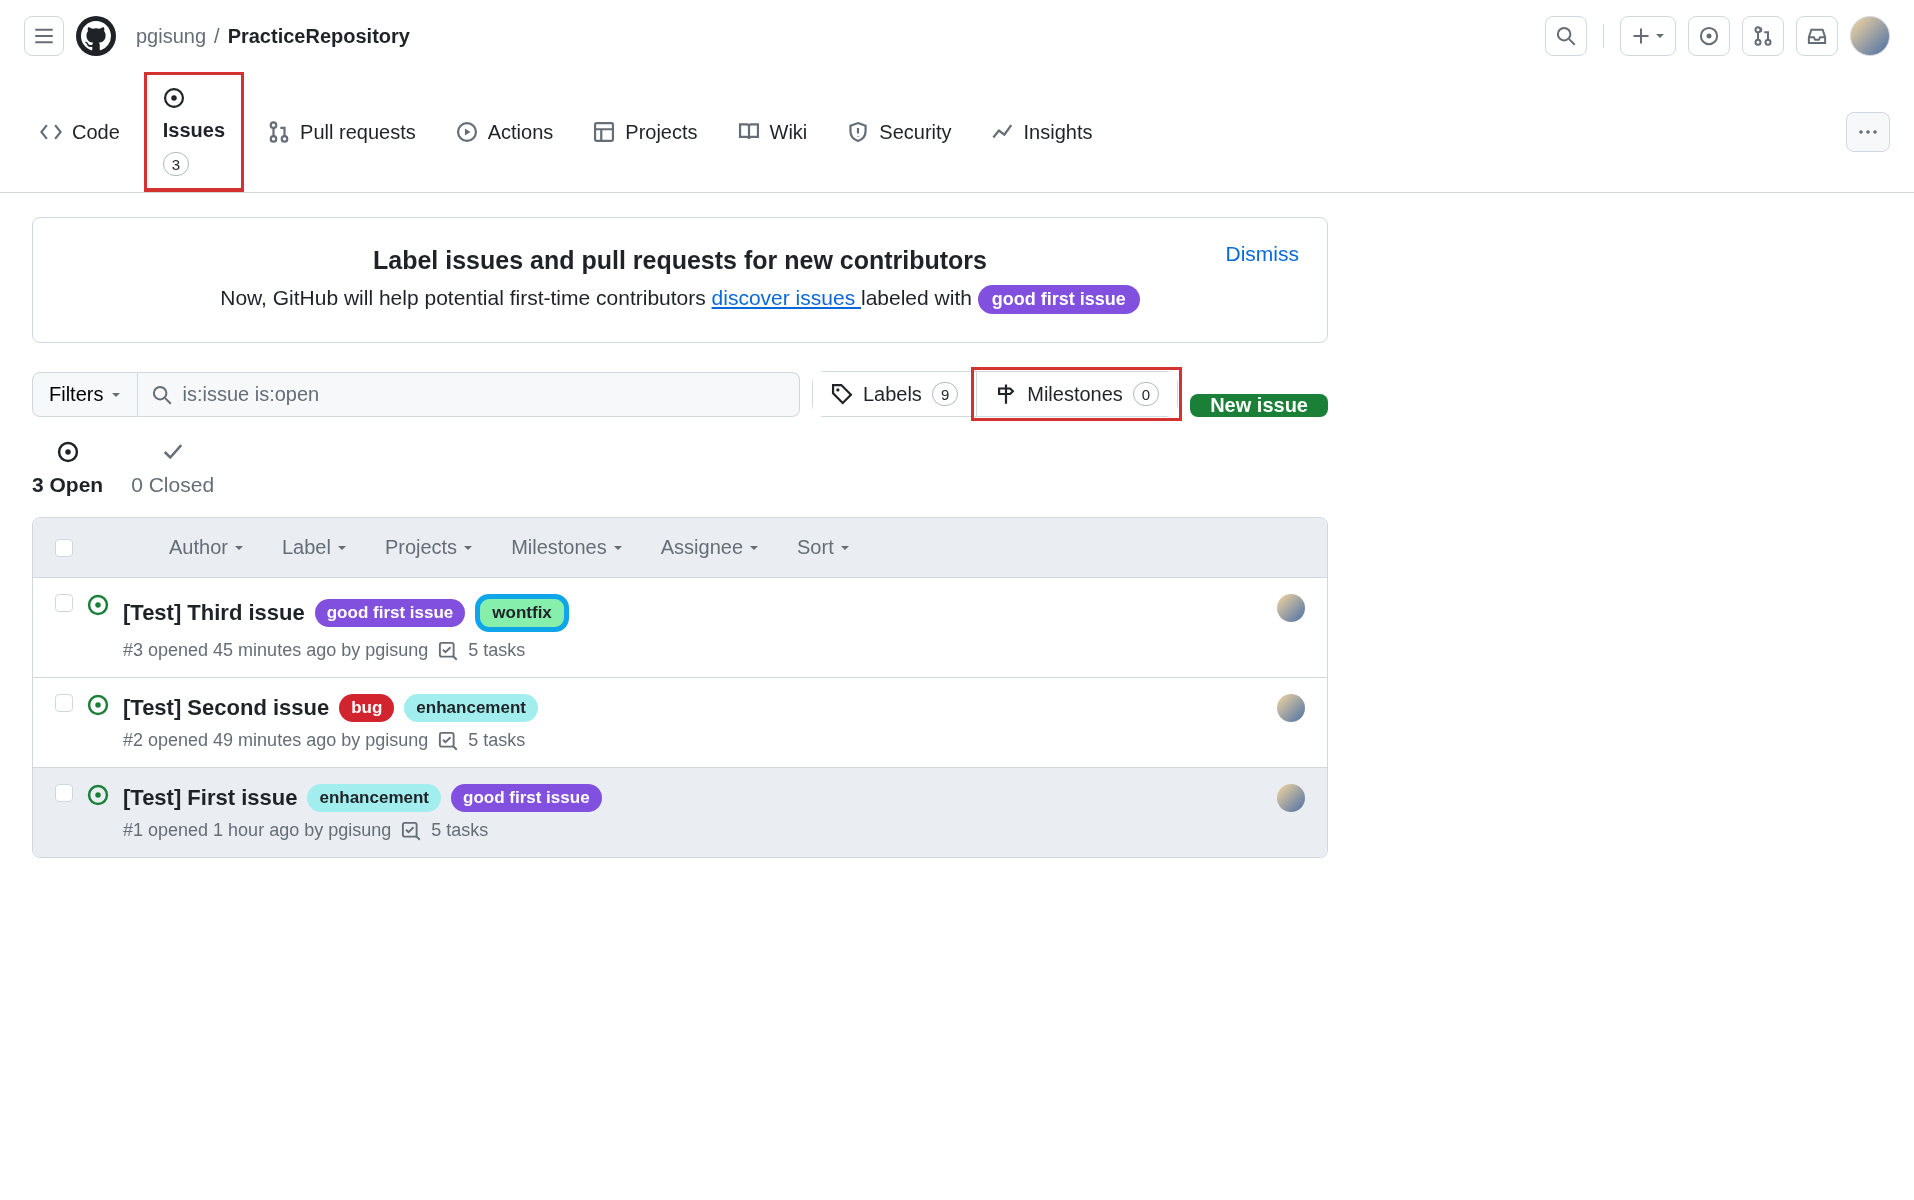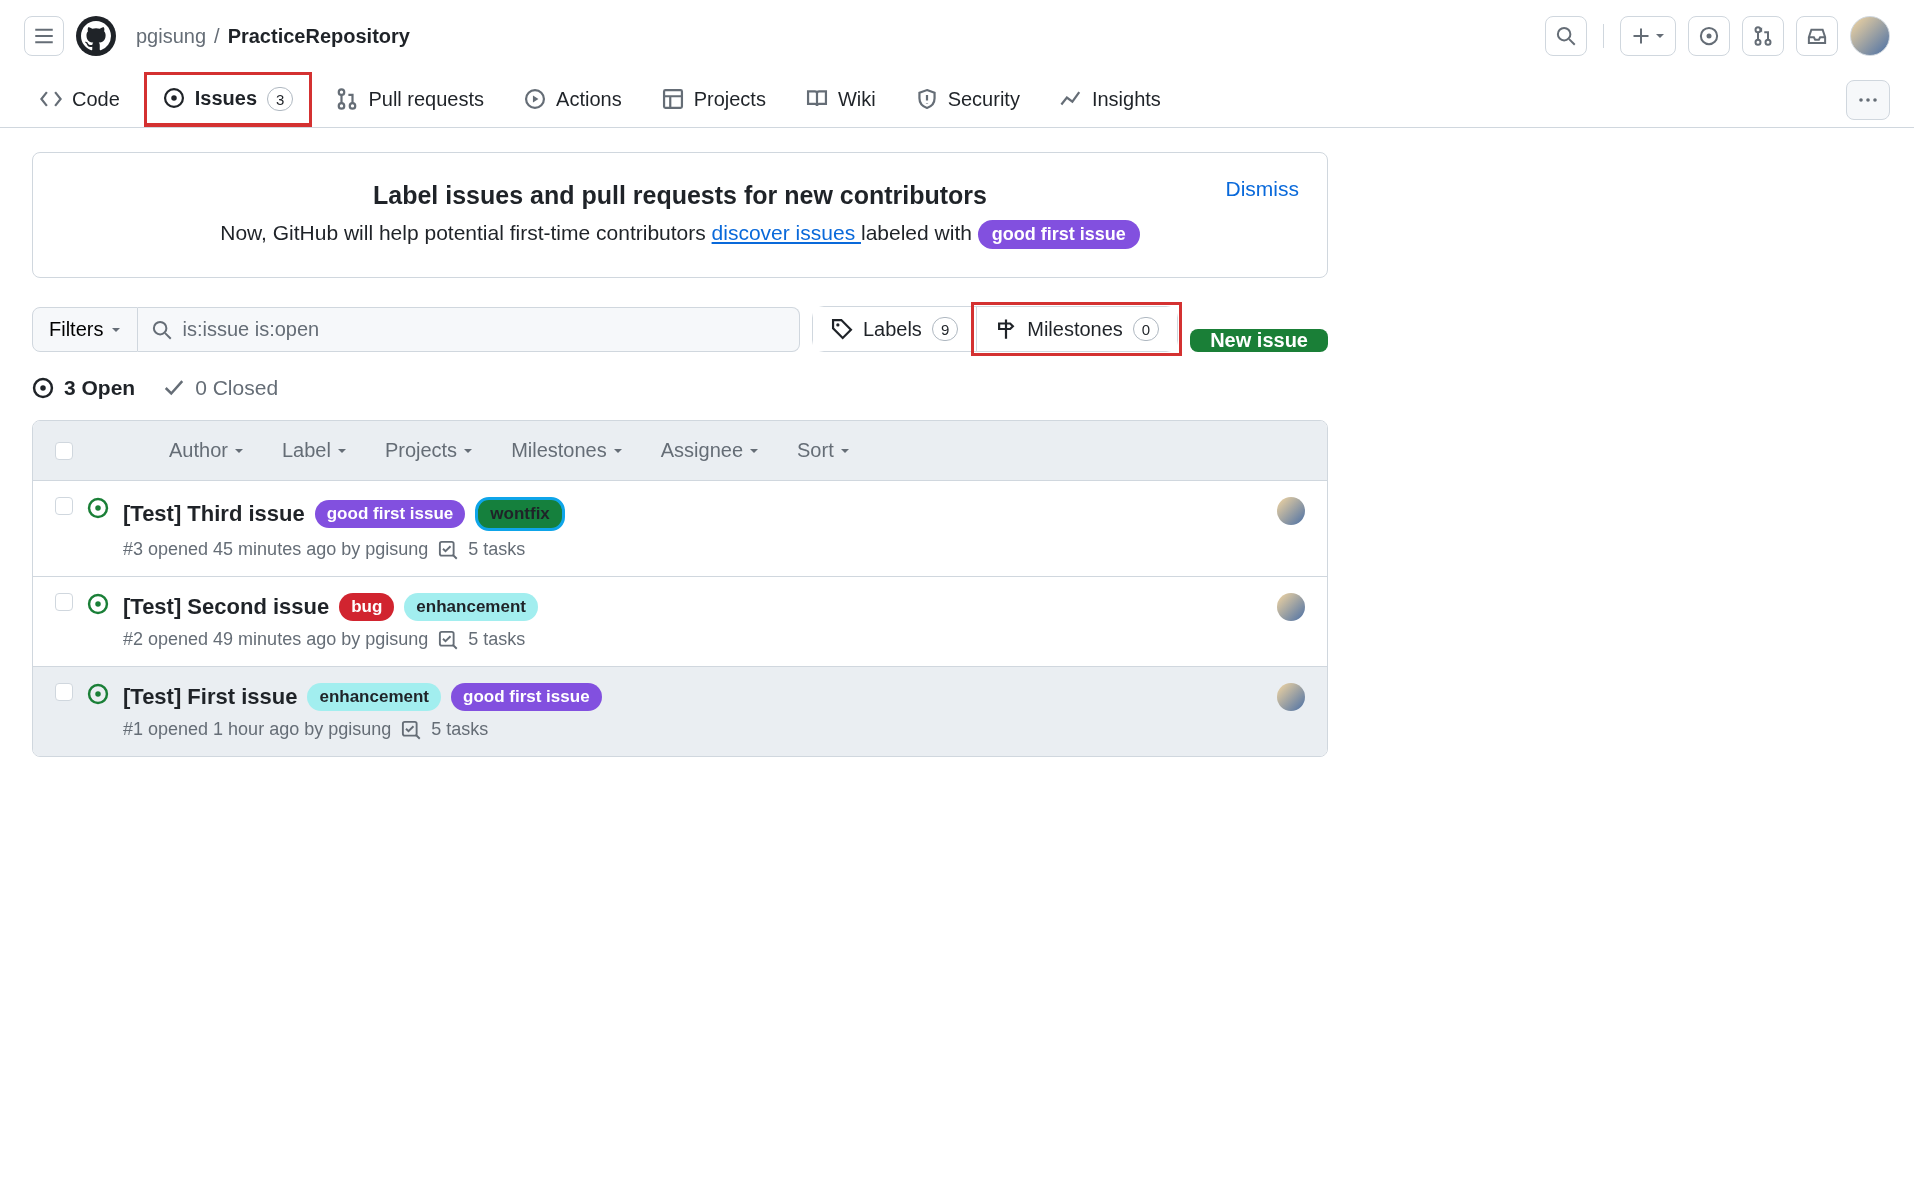--- a/index.html
+++ b/index.html
@@ -14,21 +14,21 @@
 .breadcrumb .repo { font-weight: 600; color: #1f2328; }
 .spacer { flex: 1; }
 .icon-btn { height: 40px; min-width: 40px; padding: 0 10px; border: 1px solid #d0d7de; border-radius: 8px; background: #fff; display: flex; align-items: center; justify-content: center; cursor: pointer; gap: 4px; }
 .vdiv { width: 1px; height: 24px; background: #d0d7de; margin: 0 4px; }
 .avatar-img { width: 40px; height: 40px; border-radius: 50%; border: 1px solid #d0d7de; background: linear-gradient(135deg, #f5d7a1, #4a6fa5); cursor: pointer; }
 
 .repo-nav { display: flex; align-items: center; padding: 0 24px; border-bottom: 1px solid #d0d7de; gap: 8px; }
 .nav-item { display: flex; align-items: flex-start; gap: 10px; padding: 12px 16px; font-size: 20px; color: #1f2328; cursor: pointer; }
 .nav-item.active { font-weight: 600; }
 .highlight-red { border: 3px solid #d43131; }
-.highlight-bottom { border-bottom: 4px solid #d43131; }
+.highlight-bottom { border-bottom: 4px solid #d43131; flex-direction: column; }
 .counter { display: inline-flex; align-items: center; justify-content: center; min-width: 24px; height: 24px; padding: 0 8px; border: 1px solid #afb8c1; border-radius: 12px; font-size: 15px; font-weight: 500; background: #fff; }
 .kebab-box { width: 44px; height: 40px; border: 1px solid #d0d7de; border-radius: 8px; background: #f6f8fa; display: flex; align-items: center; justify-content: center; cursor: pointer; margin-left: auto; }
 
 .main { padding: 24px 32px; max-width: 1360px; }
 
 .banner { border: 1px solid #d0d7de; border-radius: 8px; padding: 28px 32px; position: relative; margin-bottom: 28px; }
 .banner h2 { text-align: center; font-size: 25px; font-weight: 600; margin-bottom: 10px; }
 .banner p { text-align: center; font-size: 21px; color: #1f2328; }
 .banner a { color: #0969da; text-decoration: underline; }
 .dismiss { position: absolute; right: 28px; top: 24px; color: #0969da; font-size: 21px; cursor: pointer; }
@@ -42,38 +42,38 @@
 .search-box input { flex: 1; border: none; background: transparent; font-size: 20px; color: #656d76; outline: none; }
 
 .lm-group { display: flex; border: 1px solid #d0d7de; border-radius: 12px; overflow: visible; }
 .lm-btn { display: flex; align-items: center; gap: 10px; padding: 10px 18px; font-size: 20px; font-weight: 500; background: #fff; cursor: pointer; }
 .lm-btn + .lm-btn { border-left: 1px solid #d0d7de; }
 .milestone-highlight { outline: 3px solid #d43131; outline-offset: 2px; }
 
 .new-issue-btn { background: #1a7f37; color: #fff; border: none; border-radius: 8px; padding: 0 20px; font-size: 20px; font-weight: 600; cursor: pointer; }
 
 .status-row { display: flex; align-items: center; gap: 28px; margin-bottom: 20px; }
-.status-item { display: flex; align-items: center; gap: 10px; font-size: 21px; }
+.status-item { display: flex; align-items: center; gap: 10px; font-size: 21px; flex-direction: column; }
 .status-item.open { font-weight: 600; }
 .status-item.closed { color: #656d76; }
 
 .issue-table { border: 1px solid #d0d7de; border-radius: 8px; overflow: hidden; }
 .table-header { background: #eaeef2; padding: 18px 22px; display: flex; align-items: center; gap: 38px; border-bottom: 1px solid #d0d7de; }
 .chk { width: 18px; height: 18px; border: 1.5px solid #d0d7de; border-radius: 4px; background: #fff; }
 .th-item { display: flex; align-items: center; gap: 6px; font-size: 20px; color: #656d76; cursor: pointer; }
 
 .issue-row { display: flex; padding: 16px 22px; border-bottom: 1px solid #d0d7de; gap: 14px; align-items: flex-start; }
 .issue-row:last-child { border-bottom: none; }
 .issue-row.selected { background: #eaeef2; }
 .issue-body { flex: 1; }
 .issue-title-line { display: flex; align-items: center; gap: 10px; flex-wrap: wrap; margin-bottom: 8px; }
 .issue-title { font-size: 22px; font-weight: 600; }
 .label { padding: 4px 12px; border-radius: 14px; font-size: 17px; font-weight: 600; }
 .label-purple { background: #8250df; color: #fff; }
-.label-outline { background: #15803d; border: 3px solid #0ea5e9; color: #1f2328; }
+.label-outline { background: #86efac; border: 5px solid #0ea5e9; color: #1f2328; }
 .label-red { background: #d1242f; color: #fff; }
 .label-teal { background: #a2eeef; color: #1f2328; }
 .issue-meta { display: flex; align-items: center; gap: 10px; font-size: 18px; color: #656d76; }
 .small-avatar { width: 28px; height: 28px; border-radius: 50%; background: linear-gradient(135deg, #f5d7a1, #4a6fa5); }
 
 svg { display: block; }
 .ico { width: 20px; height: 20px; }
 .ico-lg { width: 22px; height: 22px; }
 .open-circle { color: #1a7f37; }
 </style>

